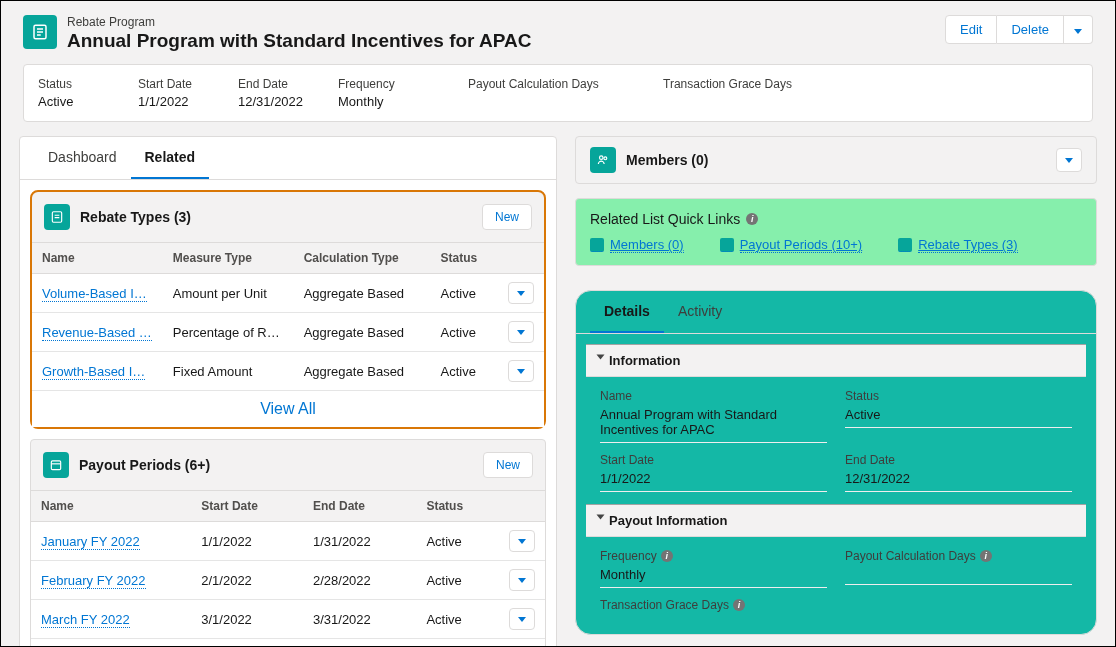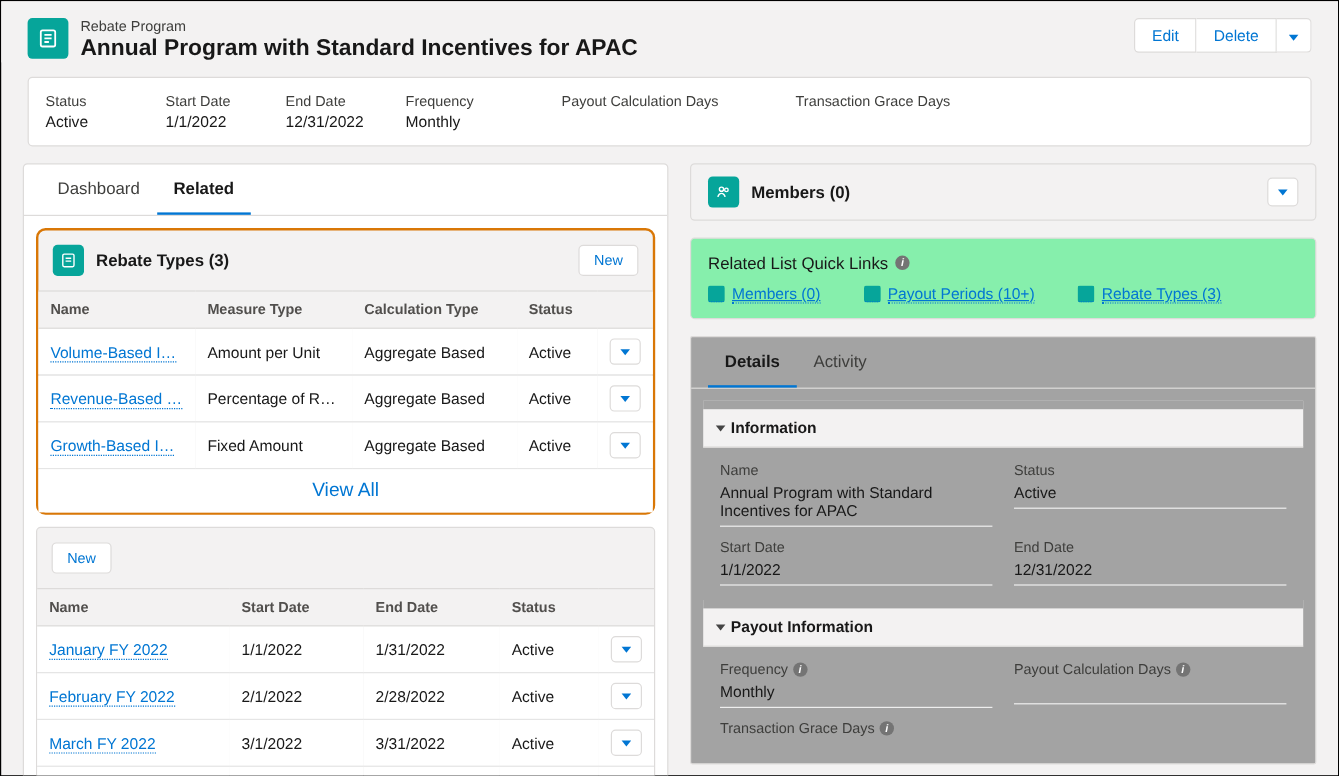--- a/index.html
+++ b/index.html
@@ -48,22 +48,22 @@
 .viewall a { color: #0176d3; font-size: 16px; text-decoration: none; }
 .members-card { background: #f3f2f2; border: 1px solid #dddbda; border-radius: 4px; padding: 10px 14px; display: flex; align-items: center; justify-content: space-between; }
 .members-card .icon-box { width: 26px; height: 26px; }
 .members-left { display: flex; align-items: center; gap: 10px; }
 .quicklinks { background: #86efac; border: 1px solid #dddbda; border-radius: 4px; margin-top: 14px; padding: 12px 14px; }
 .ql-title { font-size: 14px; display: flex; align-items: center; gap: 6px; margin-bottom: 10px; }
 .ql-row { display: flex; gap: 36px; }
 .ql-item { display: flex; align-items: center; gap: 6px; color: #0176d3; font-size: 13px; }
 .ql-item span { border-bottom: 1px dotted #0176d3; }
 .ql-ico { width: 14px; height: 14px; background: #06a59a; border-radius: 2px; display: inline-block; }
-.details-card { background: #a3a3a3; border: 1px solid #dddbda; border-radius: 2px; margin-top: 14px; }
-.section { background: #f3f2f2; padding: 8px 12px; font-size: 13px; font-weight: 600; border-top: 7px solid #a3a3a3; border-bottom: 1px solid #dddbda; display: flex; align-items: center; gap: 6px; }
+.details-card { background: #14b8a6; border: 1px solid #dddbda; border-radius: 16px; margin-top: 24px; }
+.section { background: #f3f2f2; padding: 8px 12px; font-size: 13px; font-weight: 600; border-top: 1px solid #a3a3a3; border-bottom: 1px solid #dddbda; display: flex; align-items: flex-start; gap: 6px; }
 .chev { border-left: 5px solid #444; border-top: 4px solid transparent; border-bottom: 4px solid transparent; display: inline-block; transform: rotate(90deg); }
 .field-grid { display: grid; grid-template-columns: 1fr 1fr; gap: 10px 18px; padding: 12px 14px; }
 .field-lbl { font-size: 12px; color: #3e3e3c; display: flex; align-items: center; gap: 4px; }
 .field-val { font-size: 13px; margin-top: 4px; border-bottom: 1px solid #eee; padding-bottom: 5px; min-height: 18px; }
 .info-ico { width: 12px; height: 12px; border-radius: 50%; background: #747474; display: inline-flex; align-items: center; justify-content: center; color: #fff; font-size: 9px; font-weight: bold; font-style: italic; }
 .menu-box { width: 26px; height: 24px; border: 1px solid #dddbda; border-radius: 4px; background: #fff; display: inline-flex; align-items: center; justify-content: center; cursor: pointer; }
 svg { display: block; }
 </style>
 </head>
 <body>
@@ -176,20 +176,29 @@
                     <span class="caret-down"></span>
                   </div></td>
               </tr>
           </tbody>
         </table>
         <div class="viewall"><a href="#">View All</a></div>
       </div>
 
       <div class="card">
         <div class="card-hd">
+          <div class="card-hd-left">
+            <div class="icon-box icon-teal">
+                <svg width="14" height="14" viewBox="0 0 24 24">
+                  <rect x="4" y="5" width="16" height="15" rx="2" fill="none" stroke="#fff" stroke-width="2"></rect>
+                  <path d="M4 10h16" stroke="#fff" stroke-width="2"></path>
+                </svg>
+              </div>
+            <div class="card-title">Payout Periods (6+)</div>
+          </div>
           <button class="btn-sm">New</button>
         </div>
         <table class="tbl">
           <thead>
               <tr>
             <th>Name</th>
             <th>Start Date</th>
             <th>End Date</th>
             <th>Status</th>
             <th style="width:36px"></th>

